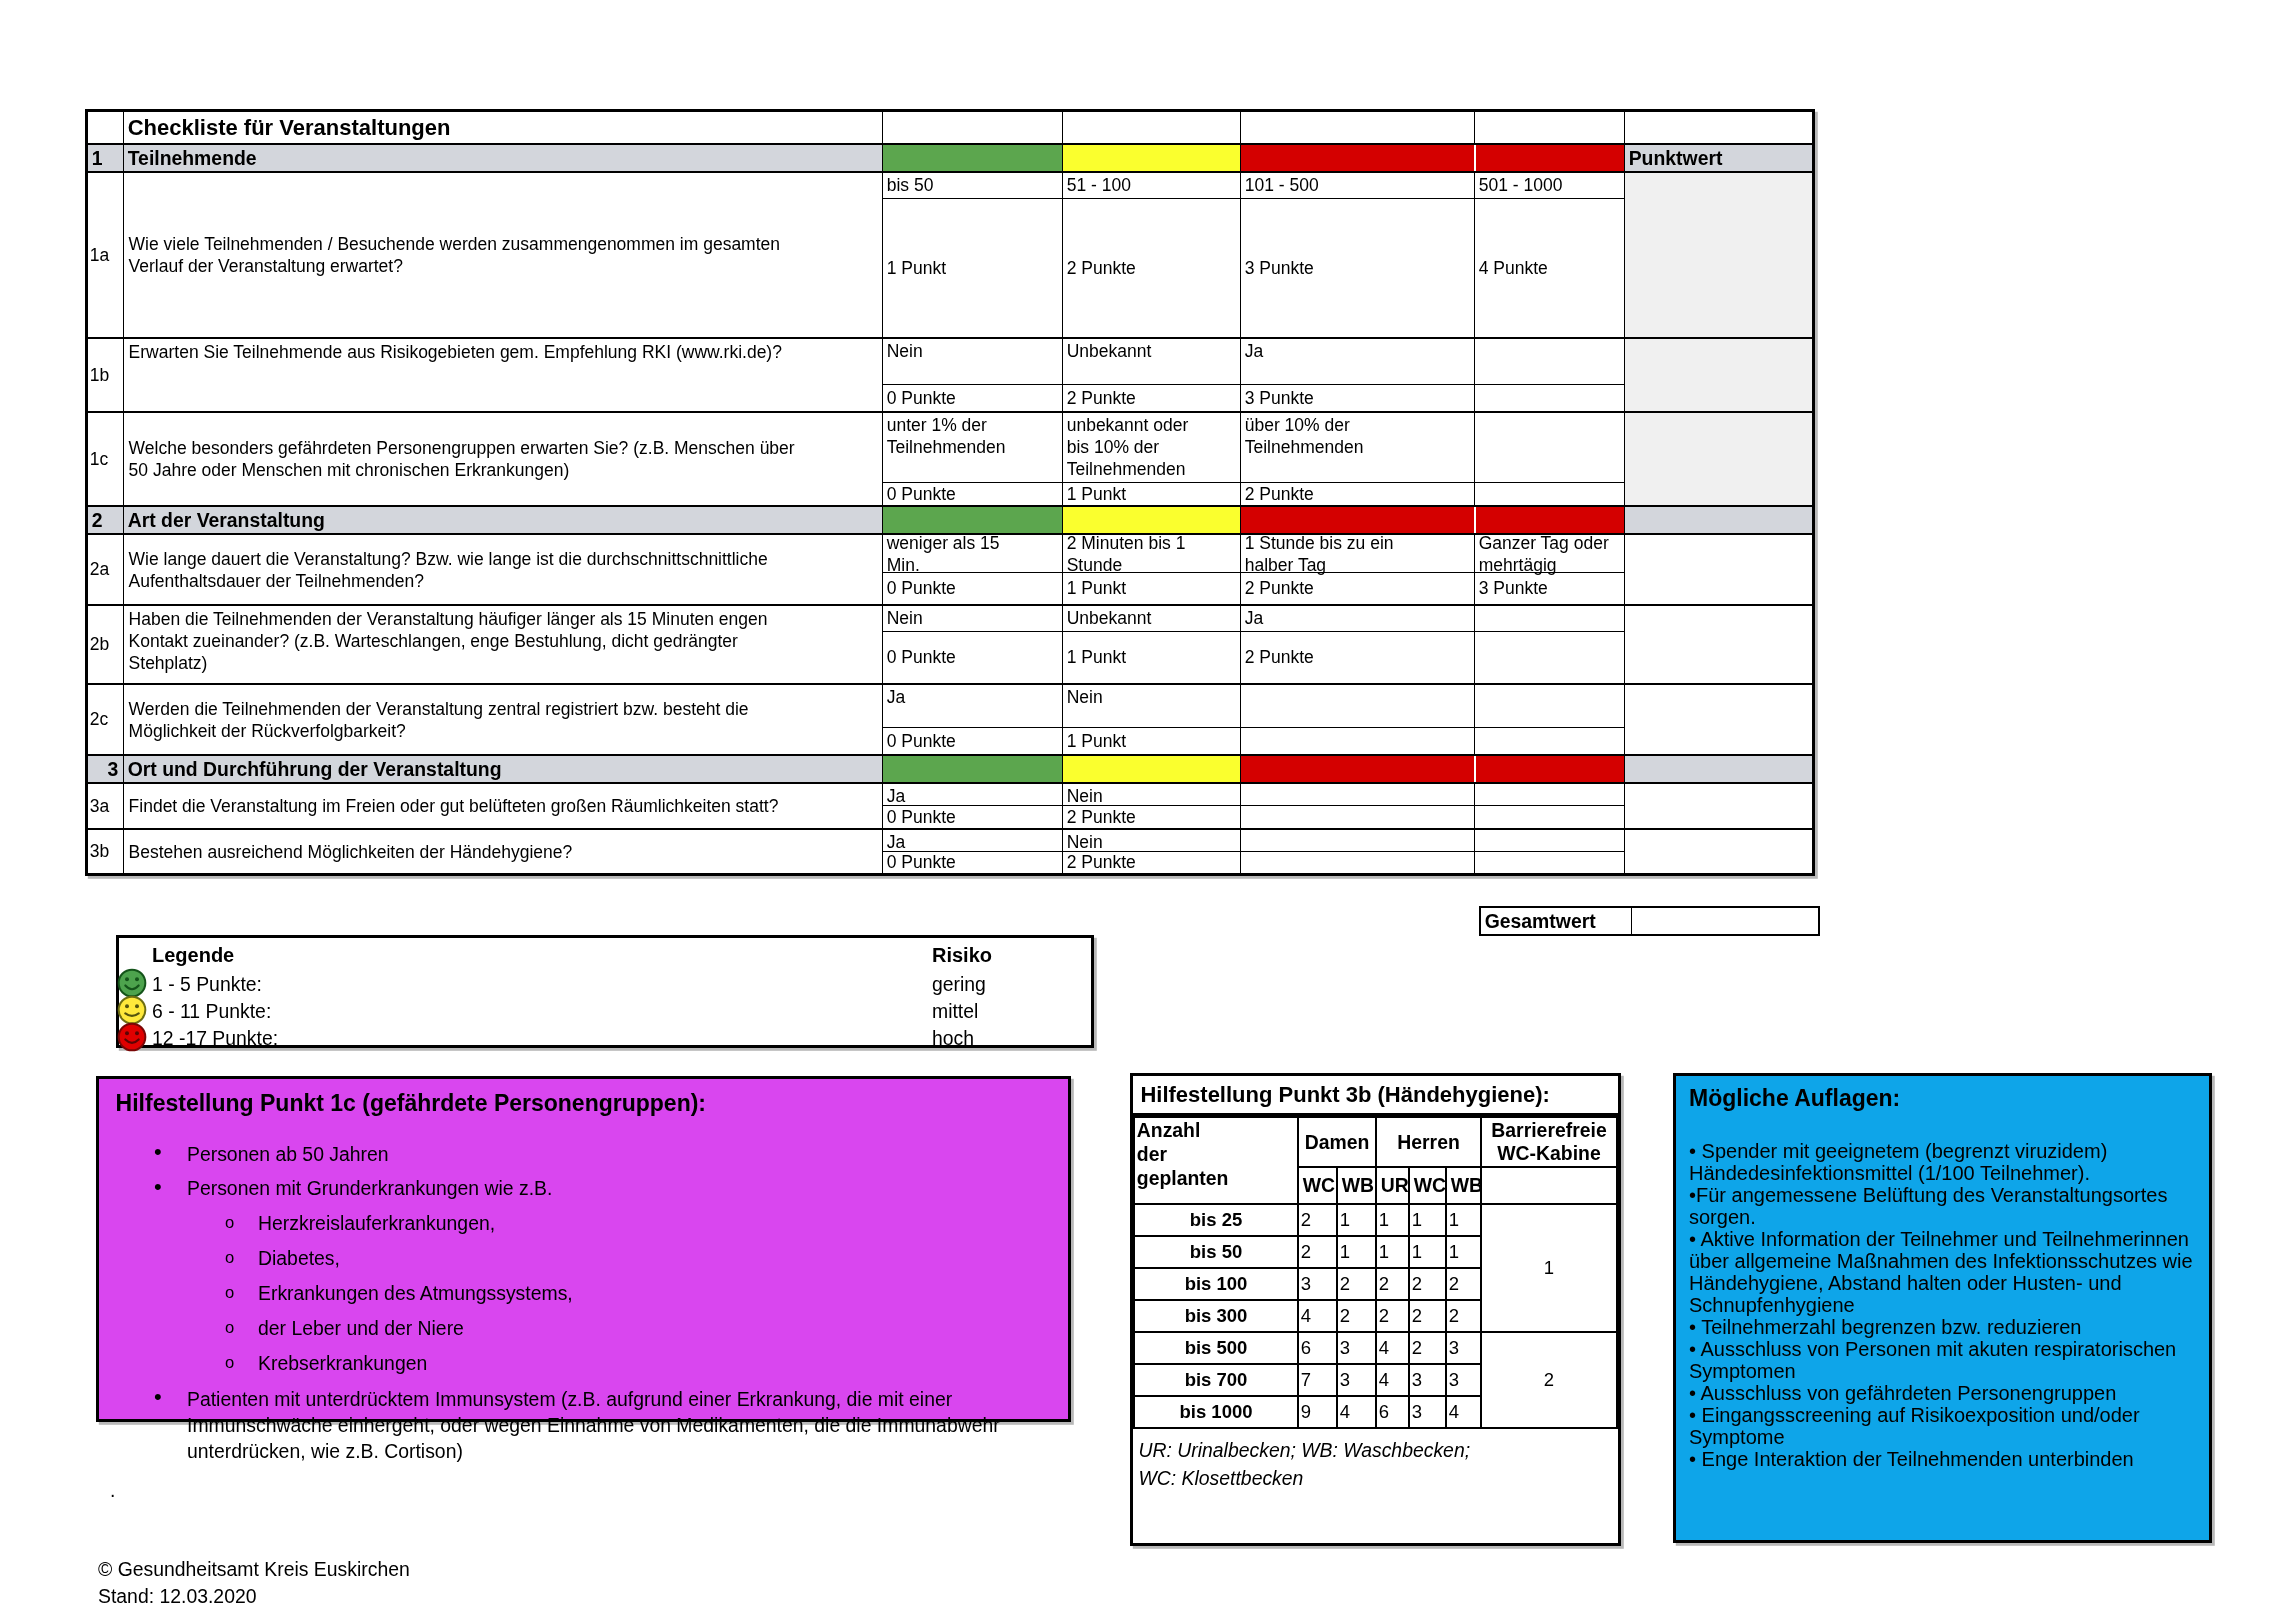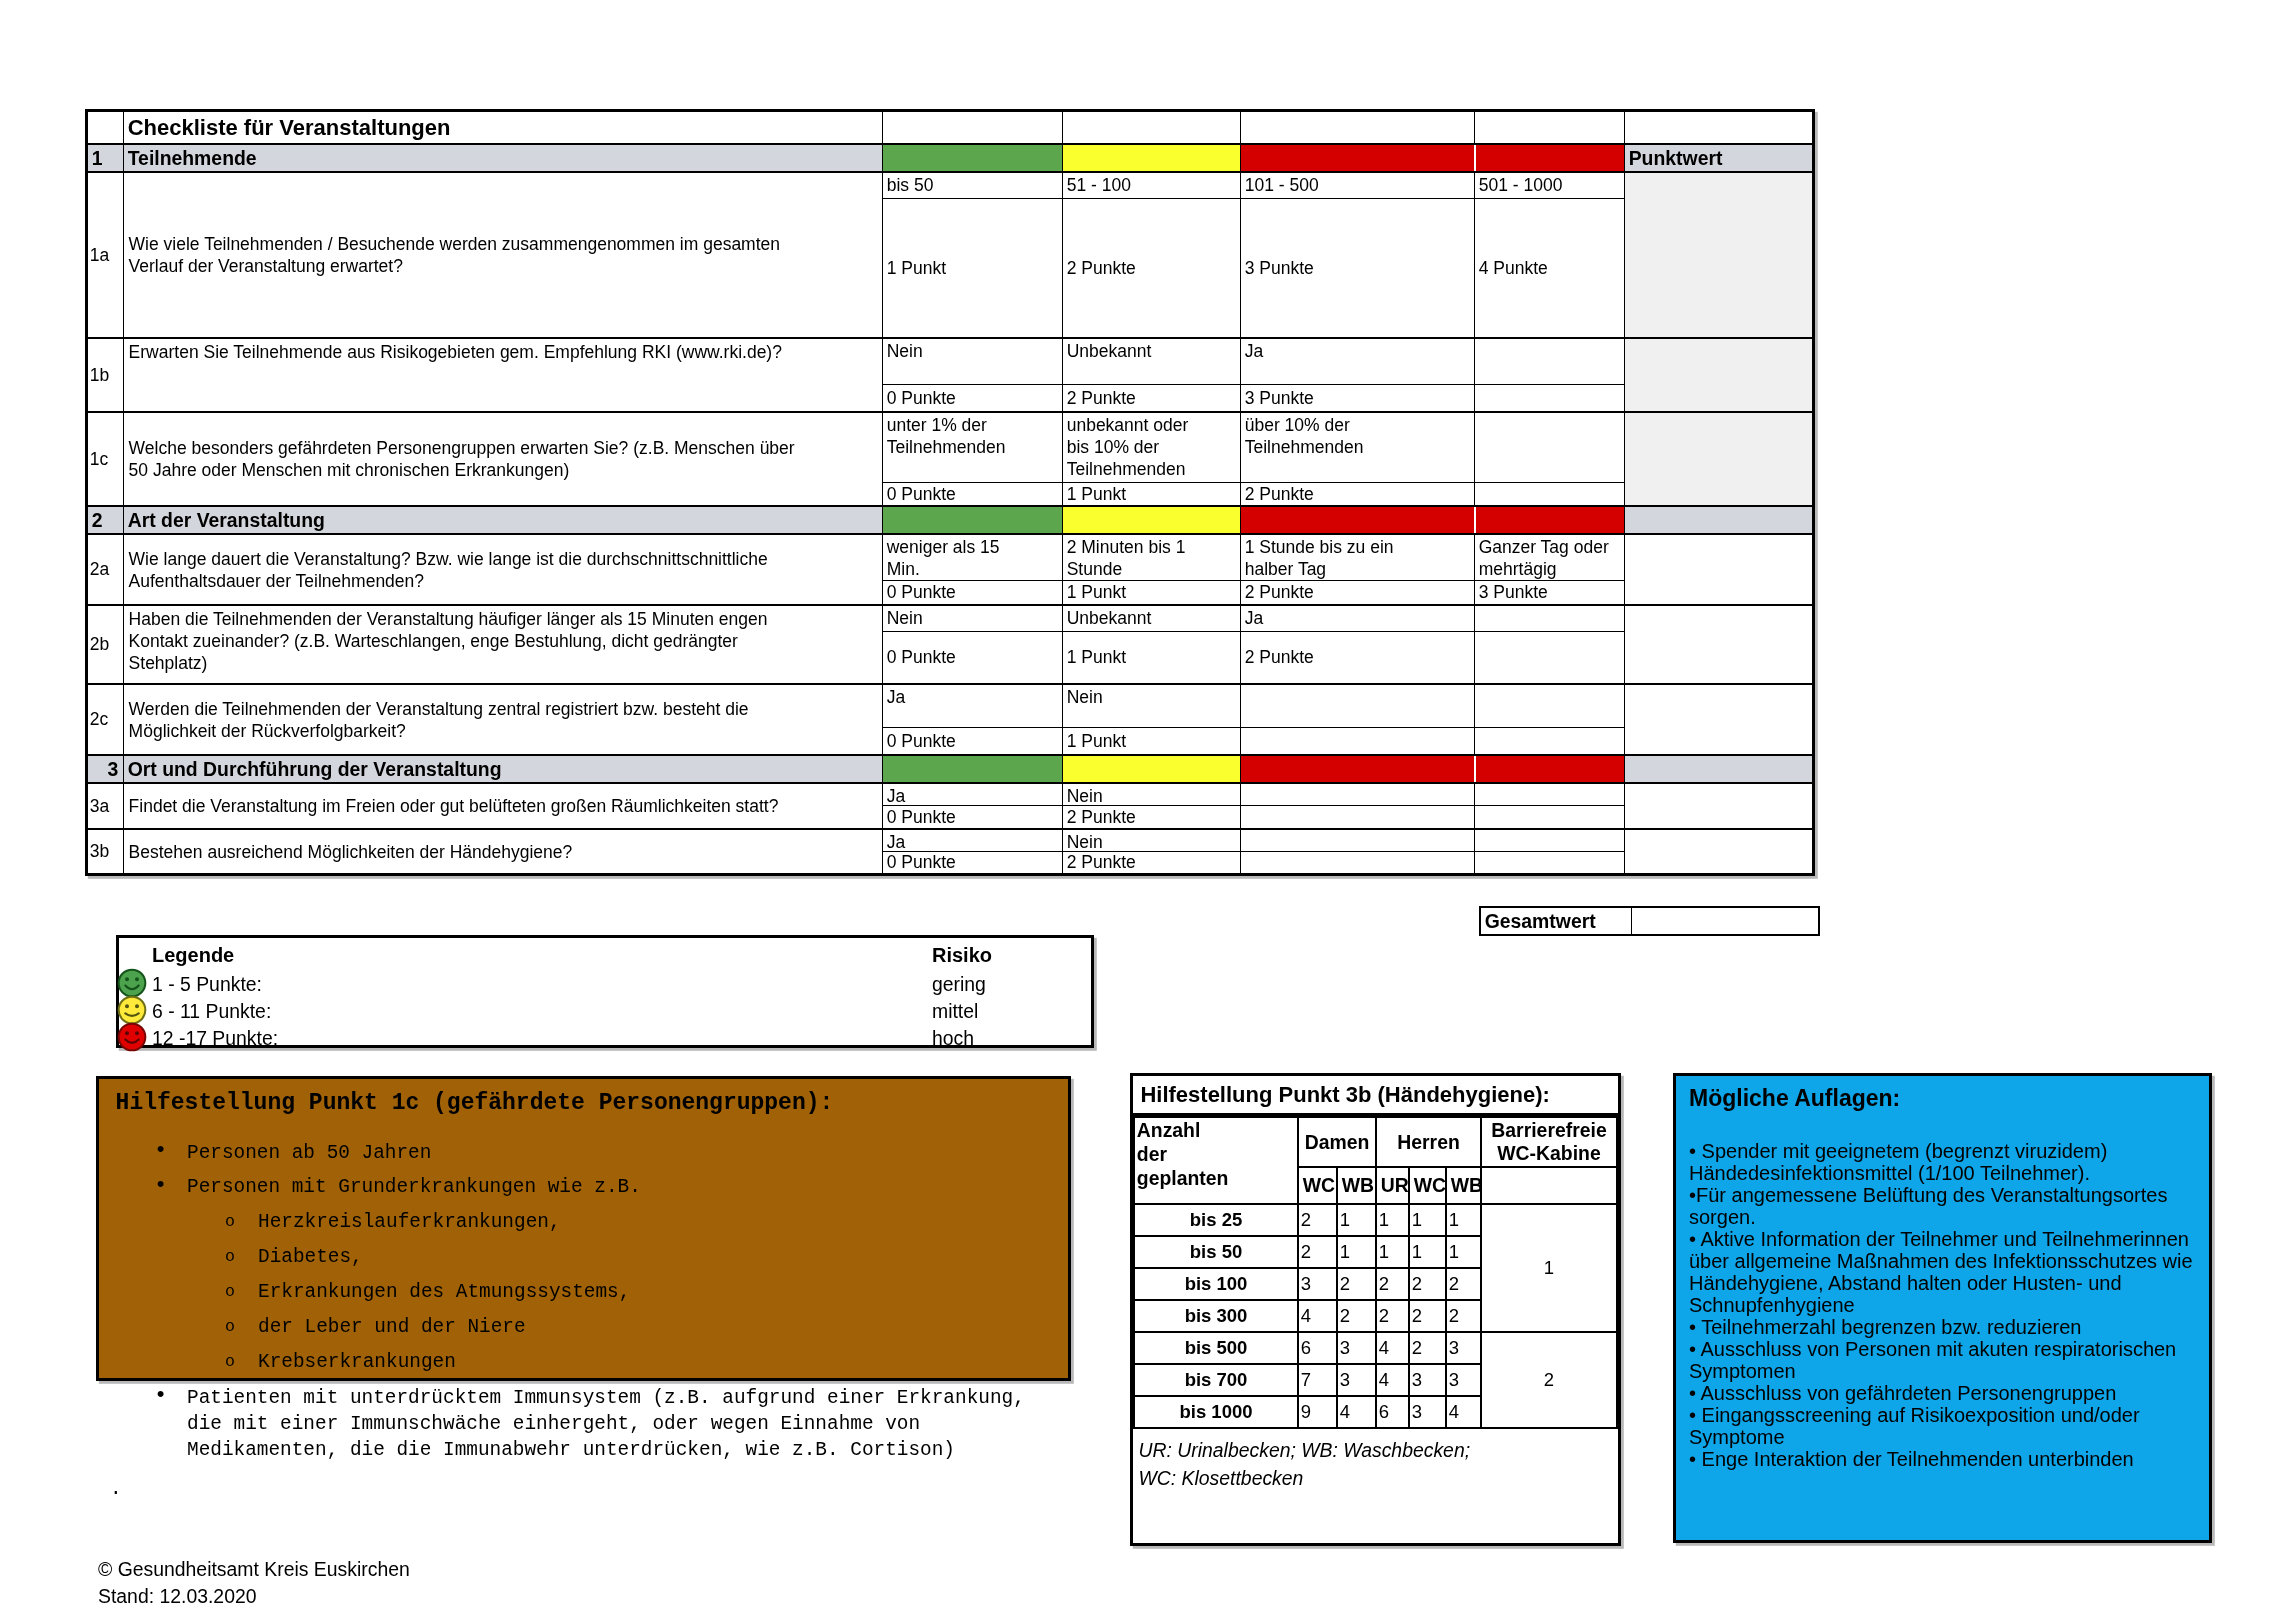--- a/index.html
+++ b/index.html
@@ -36,21 +36,21 @@
   .qrow .w-num{display:flex;align-items:center;padding-left:1.8px;}
   .qrow .w-q{display:flex;align-items:center;padding:1.8px 69px 1.8px 4.6px;line-height:22px;}
   .qrow.qtop .w-q{align-items:flex-start;}
   .opt{display:flex;flex-direction:column;}
   .ot{border-bottom:1.8px solid #000;box-sizing:border-box;padding:0.9px 37px 0.9px 3.7px;line-height:22px;}
   .w-o4 .ot{padding-right:7.4px;}
   .ob{flex:1;display:flex;align-items:center;padding:0 3.7px;}
   .r1a{height:166px;} .r1a .ot{height:26px;}
   .r1b{height:74px;}  .r1b .ot{height:46px;}
   .r1c{height:94px;} .r1c .ot{height:70px;}
-  .r2a{height:71px;}  .r2a .ot{height:46px;display:flex;align-items:center;}
+  .r2a{height:71px;}  .r2a .ot{height:38px;display:flex;align-items:center;}
   .r2b{height:79px;}  .r2b .ot{height:26px;}
   .r2c{height:71px;}  .r2c .ot{height:43px;}
   .r3a{height:46px;}  .r3a .ot{height:22px;}
   .r3b{height:45px;}  .r3b .ot{height:22px;}
   .pw-gray{background:var(--punktwert_gray);}
   .pw-head{font-weight:bold;font-size:19.4px;display:flex;align-items:center;padding-left:2.8px;background:var(--header_gray);}
 
   .gesamt{position:absolute;left:1479px;top:906px;width:341px;height:30px;border:2.8px solid #000;
           display:flex;box-sizing:border-box;background:#fff;}
   .gesamt .gl{width:151px;border-right:1.8px solid #000;font-weight:bold;font-size:19.4px;
@@ -61,22 +61,22 @@
   .legend{position:absolute;left:96px;top:935px;width:978px;height:113px;border:3.7px solid #000;
           box-sizing:border-box;background:#fff;box-shadow:2.8px 2.8px 0 rgba(0,0,0,.28);margin-left:20px;}
   .legend .hdr{position:absolute;top:5.5px;left:33px;font-weight:bold;font-size:20px;}
   .legend .hdr2{position:absolute;top:5.5px;left:813px;font-weight:bold;font-size:20px;}
   .lrow{position:absolute;left:0;width:100%;height:27px;font-size:19.4px;}
   .lrow .smiley{position:absolute;left:-1.8px;top:-2.8px;width:30px;height:30px;}
   .lrow .lab{position:absolute;left:33px;top:1.8px;}
   .lrow .rsk{position:absolute;left:813px;top:1.8px;}
 
   
-  .help1c{position:absolute;left:96px;top:1076px;width:975px;height:305px;border:3.7px solid #000;
-          box-sizing:border-box;background:#a16207;box-shadow:2.8px 2.8px 0 rgba(0,0,0,.28);font-family:Liberation Mono, monospace;}
+  .help1c{position:absolute;left:96px;top:1076px;width:975px;height:346px;border:3.7px solid #000;
+          box-sizing:border-box;background:#d946ef;box-shadow:2.8px 2.8px 0 rgba(0,0,0,.28);}
   .help1c .t{font-weight:bold;font-size:23px;padding:11px 0 0 16.6px;}
   .help1c .list{margin-top:24px;font-size:19.4px;line-height:26px;}
   .li1{position:relative;padding-left:88px;padding-right:37px;margin-bottom:8.3px;}
   .li1 .blt{position:absolute;left:55px;top:-1.8px;font-size:22px;}
   .li2{position:relative;padding-left:159px;margin-bottom:9.2px;}
   .li2 .blt{position:absolute;left:126px;top:0;font-size:16.6px;}
   .dotline{padding-left:11px;margin-top:13px;font-size:19.4px;}
 
   .help3b{position:absolute;left:1130px;top:1073px;width:491px;height:473px;border:3.7px solid #000;
           box-sizing:border-box;background:#fff;box-shadow:2.8px 2.8px 0 rgba(0,0,0,.28);}

